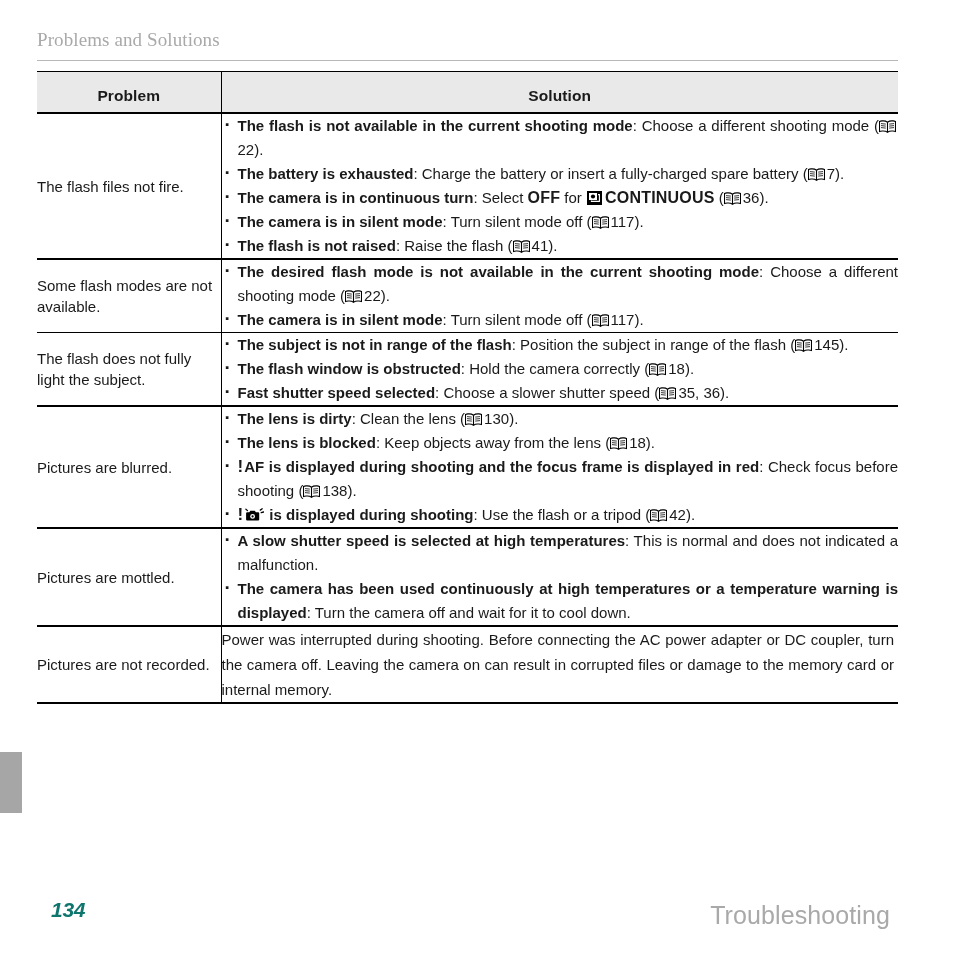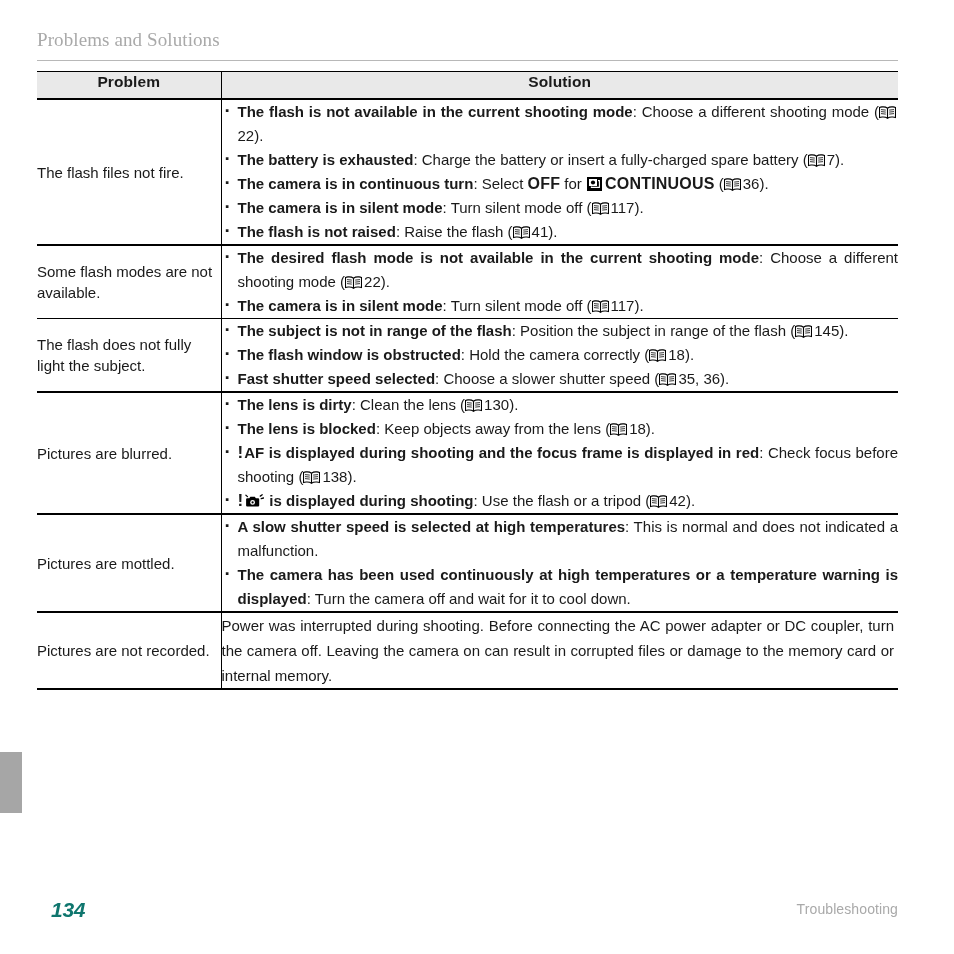--- a/index.html
+++ b/index.html
@@ -63,21 +63,21 @@
     width: 861px;
     table-layout: fixed;
   }
   table.pstable col.c-problem { width: 184px; }
   table.pstable col.c-solution { width: 677px; }
 
   table.pstable thead th {
     background: #e9e9e9;
     font-size: 15.5px;
     font-weight: bold;
-    padding: 1px 4px 7px 4px;
+    padding: 15px 4px 7px 4px;
     text-align: center;
     border-top: 1.6px solid #000;
     border-bottom: 2.4px solid #000;
     letter-spacing: 0.1px;
   }
   table.pstable thead th.th-problem {
     border-right: 1.3px solid #000;
   }
 
   table.pstable tbody td {
@@ -187,23 +187,23 @@
     left: 14px;
     top: 0;
     font-size: 21px;
     font-weight: bold;
     font-style: italic;
     color: #0f766e;
     letter-spacing: -0.3px;
   }
   .footer-section {
     position: absolute;
-    right: 0;
+    right: 8px;
     top: 3px;
-    font-size: 14px;
+    font-size: 25px;
     color: #a9a9a9;
     letter-spacing: 0.1px;
   }
 </style>
 </head>
 <body>
 
 <div class="page-header">
   <div class="header-title">Problems and Solutions</div>
 </div>

